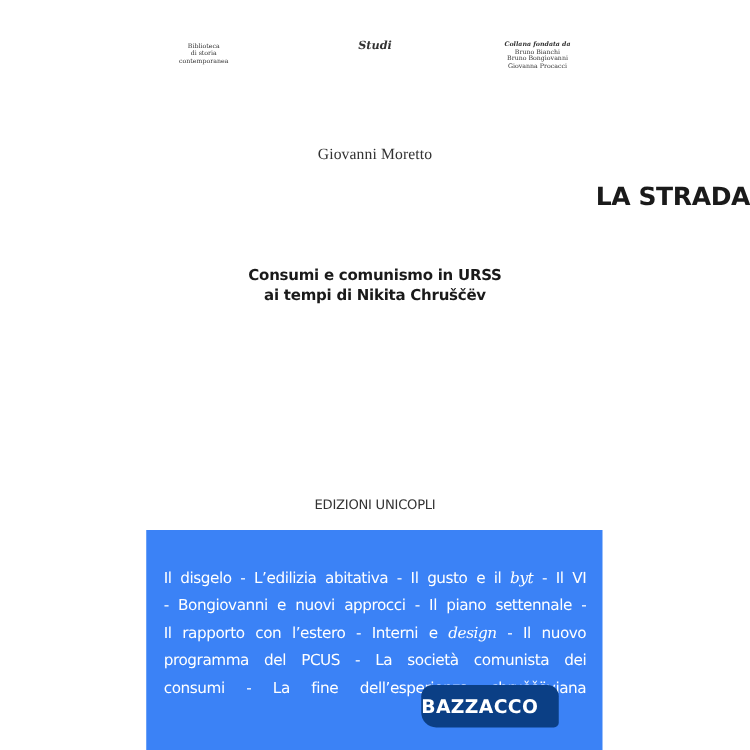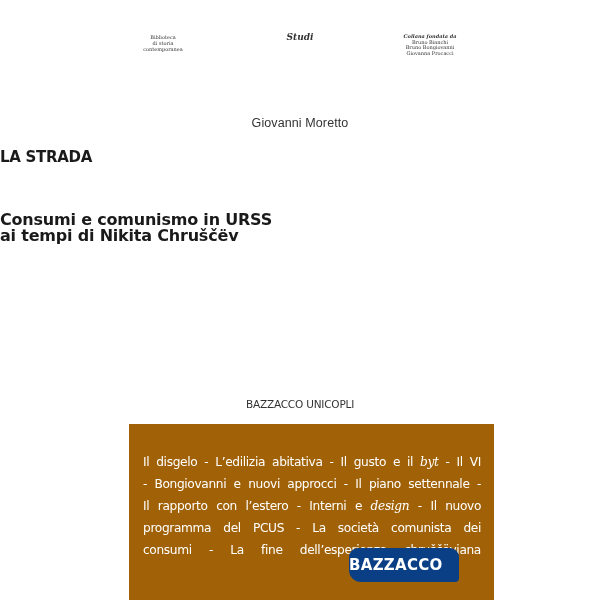--- a/index.html
+++ b/index.html
@@ -57,66 +57,66 @@
       font-style: italic;
       font-weight: bold;
       font-size: 9px;
       color: #333;
     }
     .author {
       position: absolute;
       left: 0; right: 0;
       top: 116px;
       text-align: center;
-      font-family: Liberation Sans, sans-serif;
+      font-family: Liberation Serif, serif;
       font-size: 12.5px;
       color: #333;
       letter-spacing: 0.1px;
     }
     .title {
       position: absolute;
       left: 0; right: 0;
       top: 147px;
-      text-align: left;
+      text-align: right;
       font-family: "DejaVu Sans", sans-serif;
       font-weight: bold;
-      font-size: 15px;
+      font-size: 20px;
       line-height: 20px;
       color: #1a1a1a;
       letter-spacing: -0.3px;
     }
     .subtitle {
       position: absolute;
       left: 0; right: 0;
       top: 212px;
-      text-align: left;
+      text-align: center;
       font-family: "DejaVu Sans", sans-serif;
       font-weight: bold;
-      font-size: 16px;
+      font-size: 12px;
       line-height: 16px;
       color: #1a1a1a;
       letter-spacing: -0.2px;
     }
     .publisher {
       position: absolute;
       left: 0; right: 0;
       top: 398px;
       text-align: center;
       font-family: "DejaVu Sans", sans-serif;
       font-size: 10.5px;
       color: #333;
       letter-spacing: -0.2px;
     }
     .blurb-box {
       position: absolute;
-      left: 129px;
+      left: 117px;
       top: 424px;
       width: 365px;
       height: 176px;
-      background: #a16207;
+      background: #3b82f6;
     }
     .blurb {
       position: absolute;
       left: 14px;
       top: 27px;
       width: 338px;
       color: #ffffff;
       font-family: "DejaVu Sans", sans-serif;
       font-size: 12.2px;
       line-height: 22px;
@@ -174,21 +174,21 @@
 
   <div class="title">
     <div>LA STRADA</div>
   </div>
 
   <div class="subtitle">
     <div>Consumi e comunismo in URSS</div>
     <div>ai tempi di Nikita Chruščëv</div>
   </div>
 
-  <div class="publisher">BAZZACCO UNICOPLI</div>
+  <div class="publisher">EDIZIONI UNICOPLI</div>
 
   <div class="blurb-box">
     <div class="blurb">
       <span class="line"><span>Il disgelo - L’edilizia abitativa - Il gusto e il </span><em>byt</em><span> - Il VI</span></span>
       <span class="line"><span>- Bongiovanni e nuovi approcci - Il piano settennale -</span></span>
       <span class="line"><span>Il rapporto con l’estero - Interni e </span><em>design</em><span> - Il nuovo</span></span>
       <span class="line"><span>programma del PCUS - La società comunista dei</span></span>
       <span class="line"><span>consumi - La fine dell’esperienza chruščëviana</span></span>
     </div>
     <div class="badge">BAZZACCO</div>

